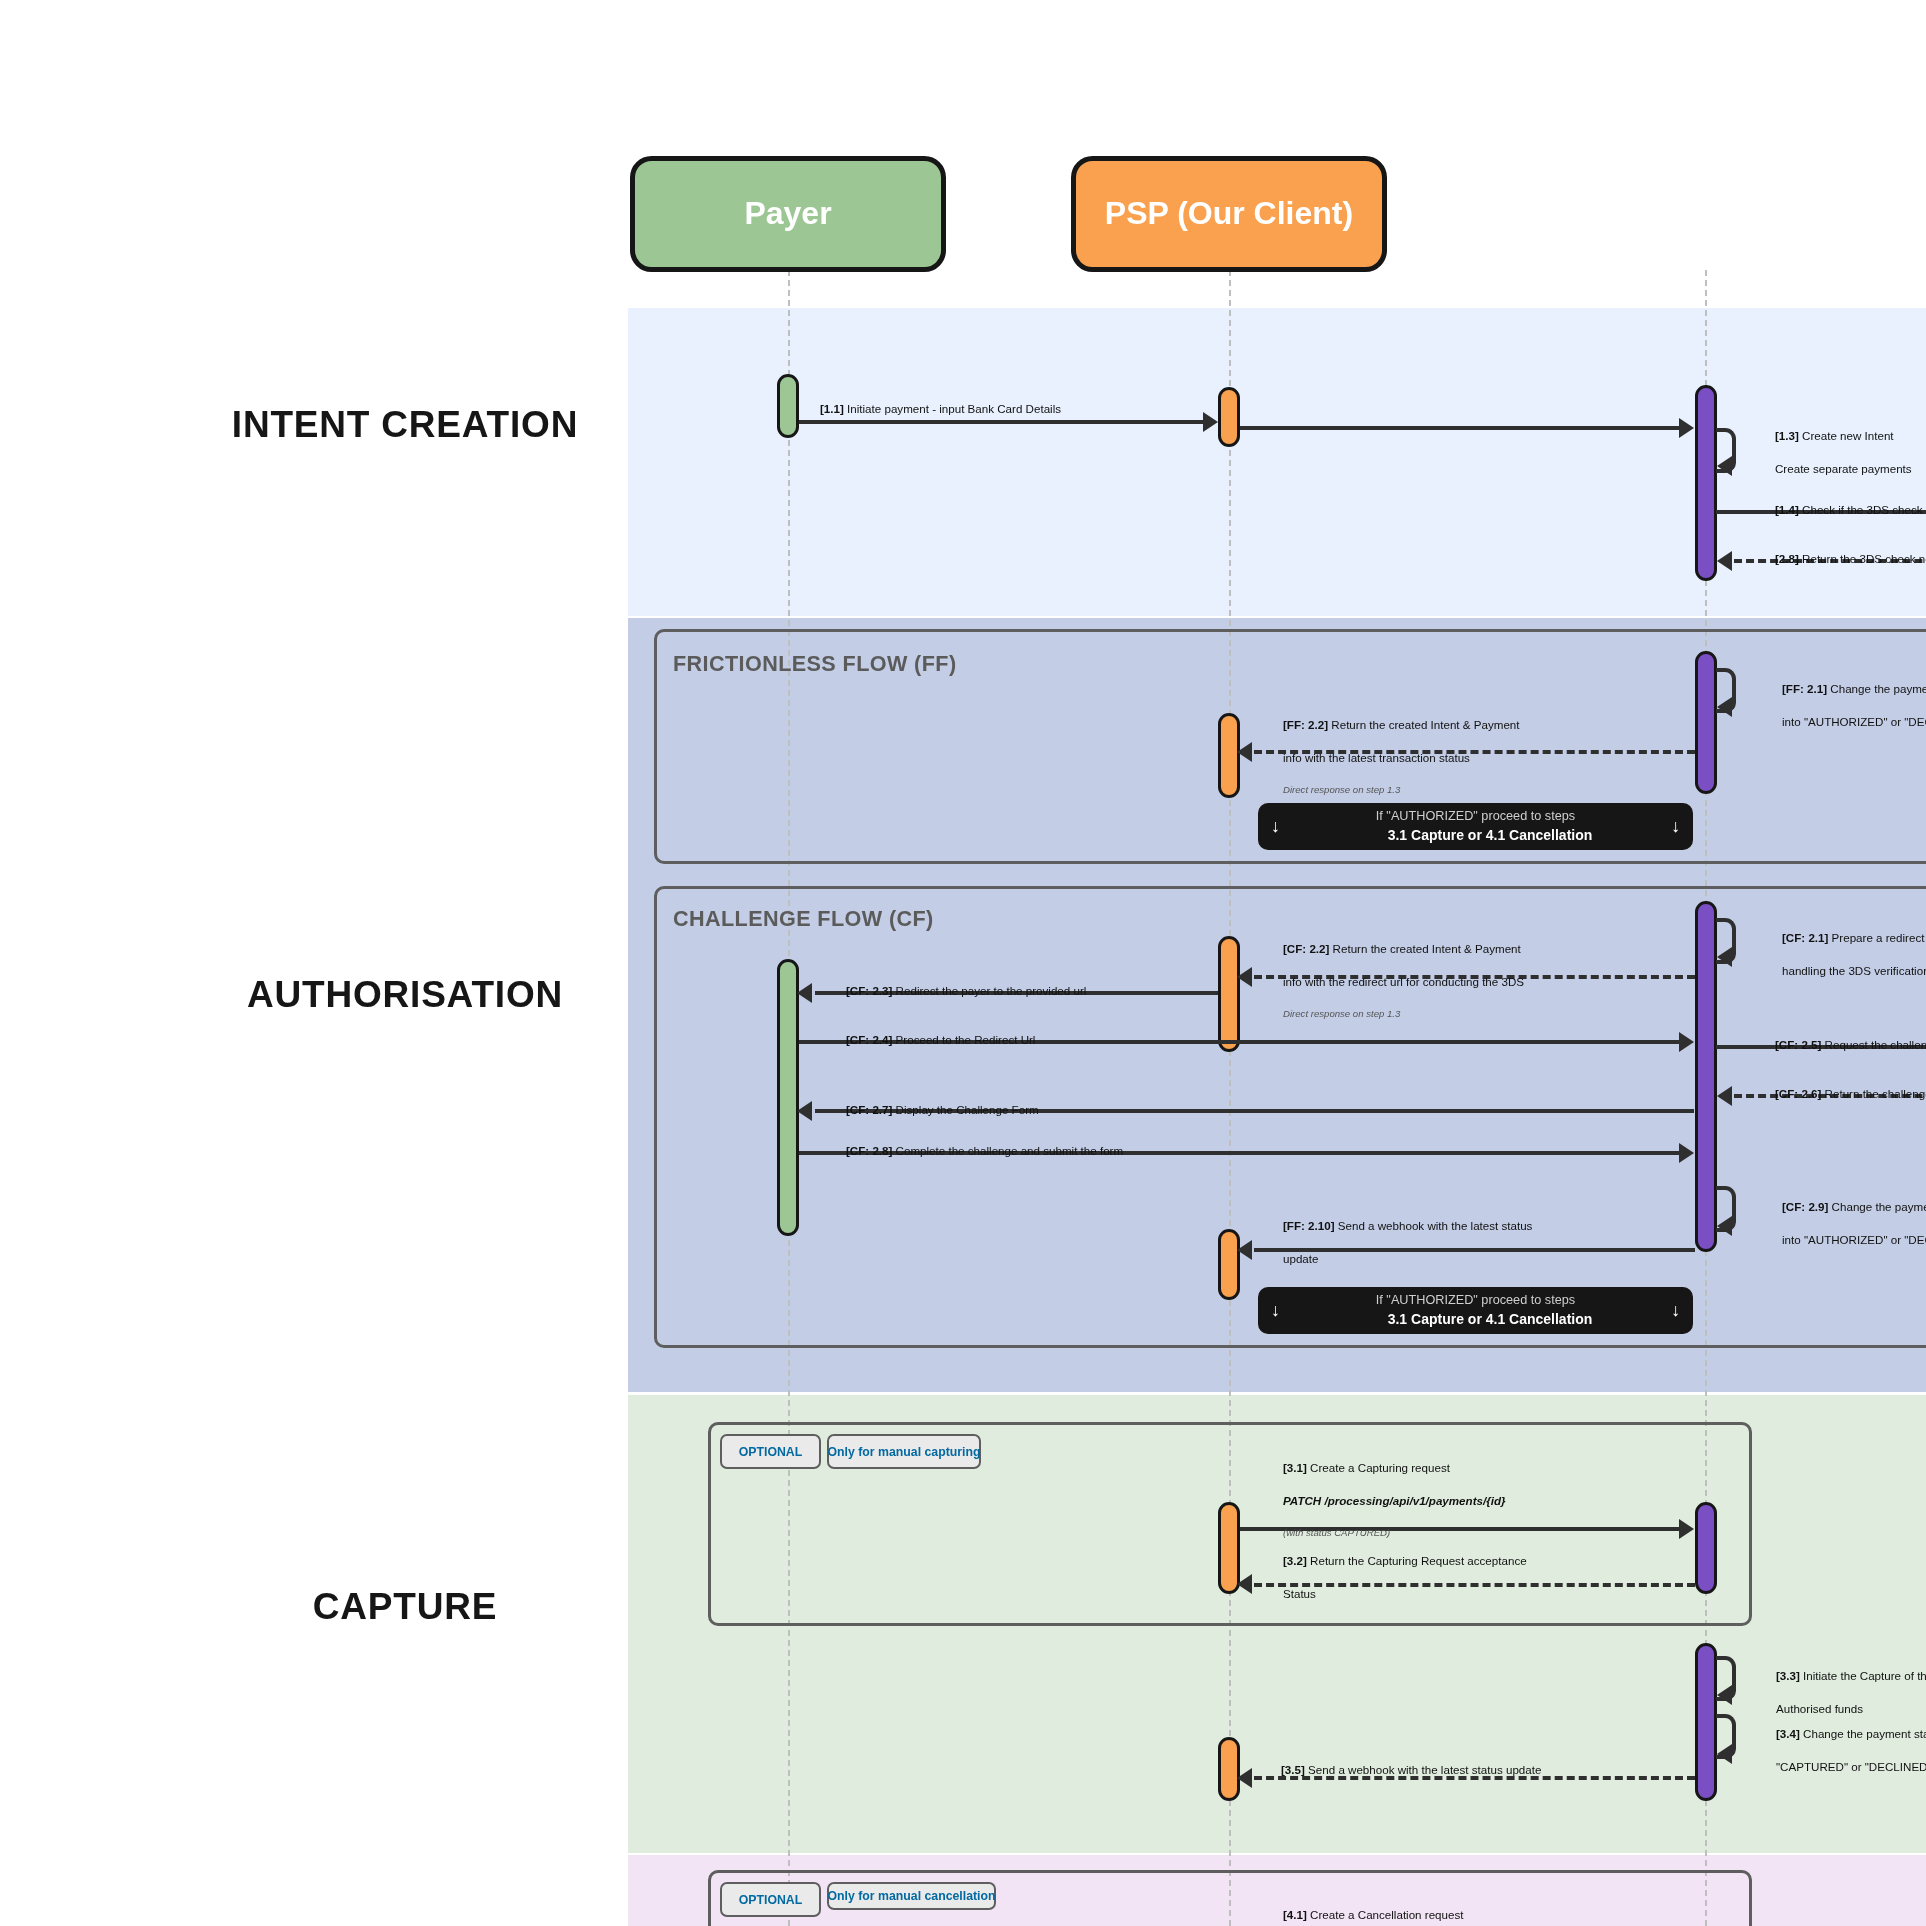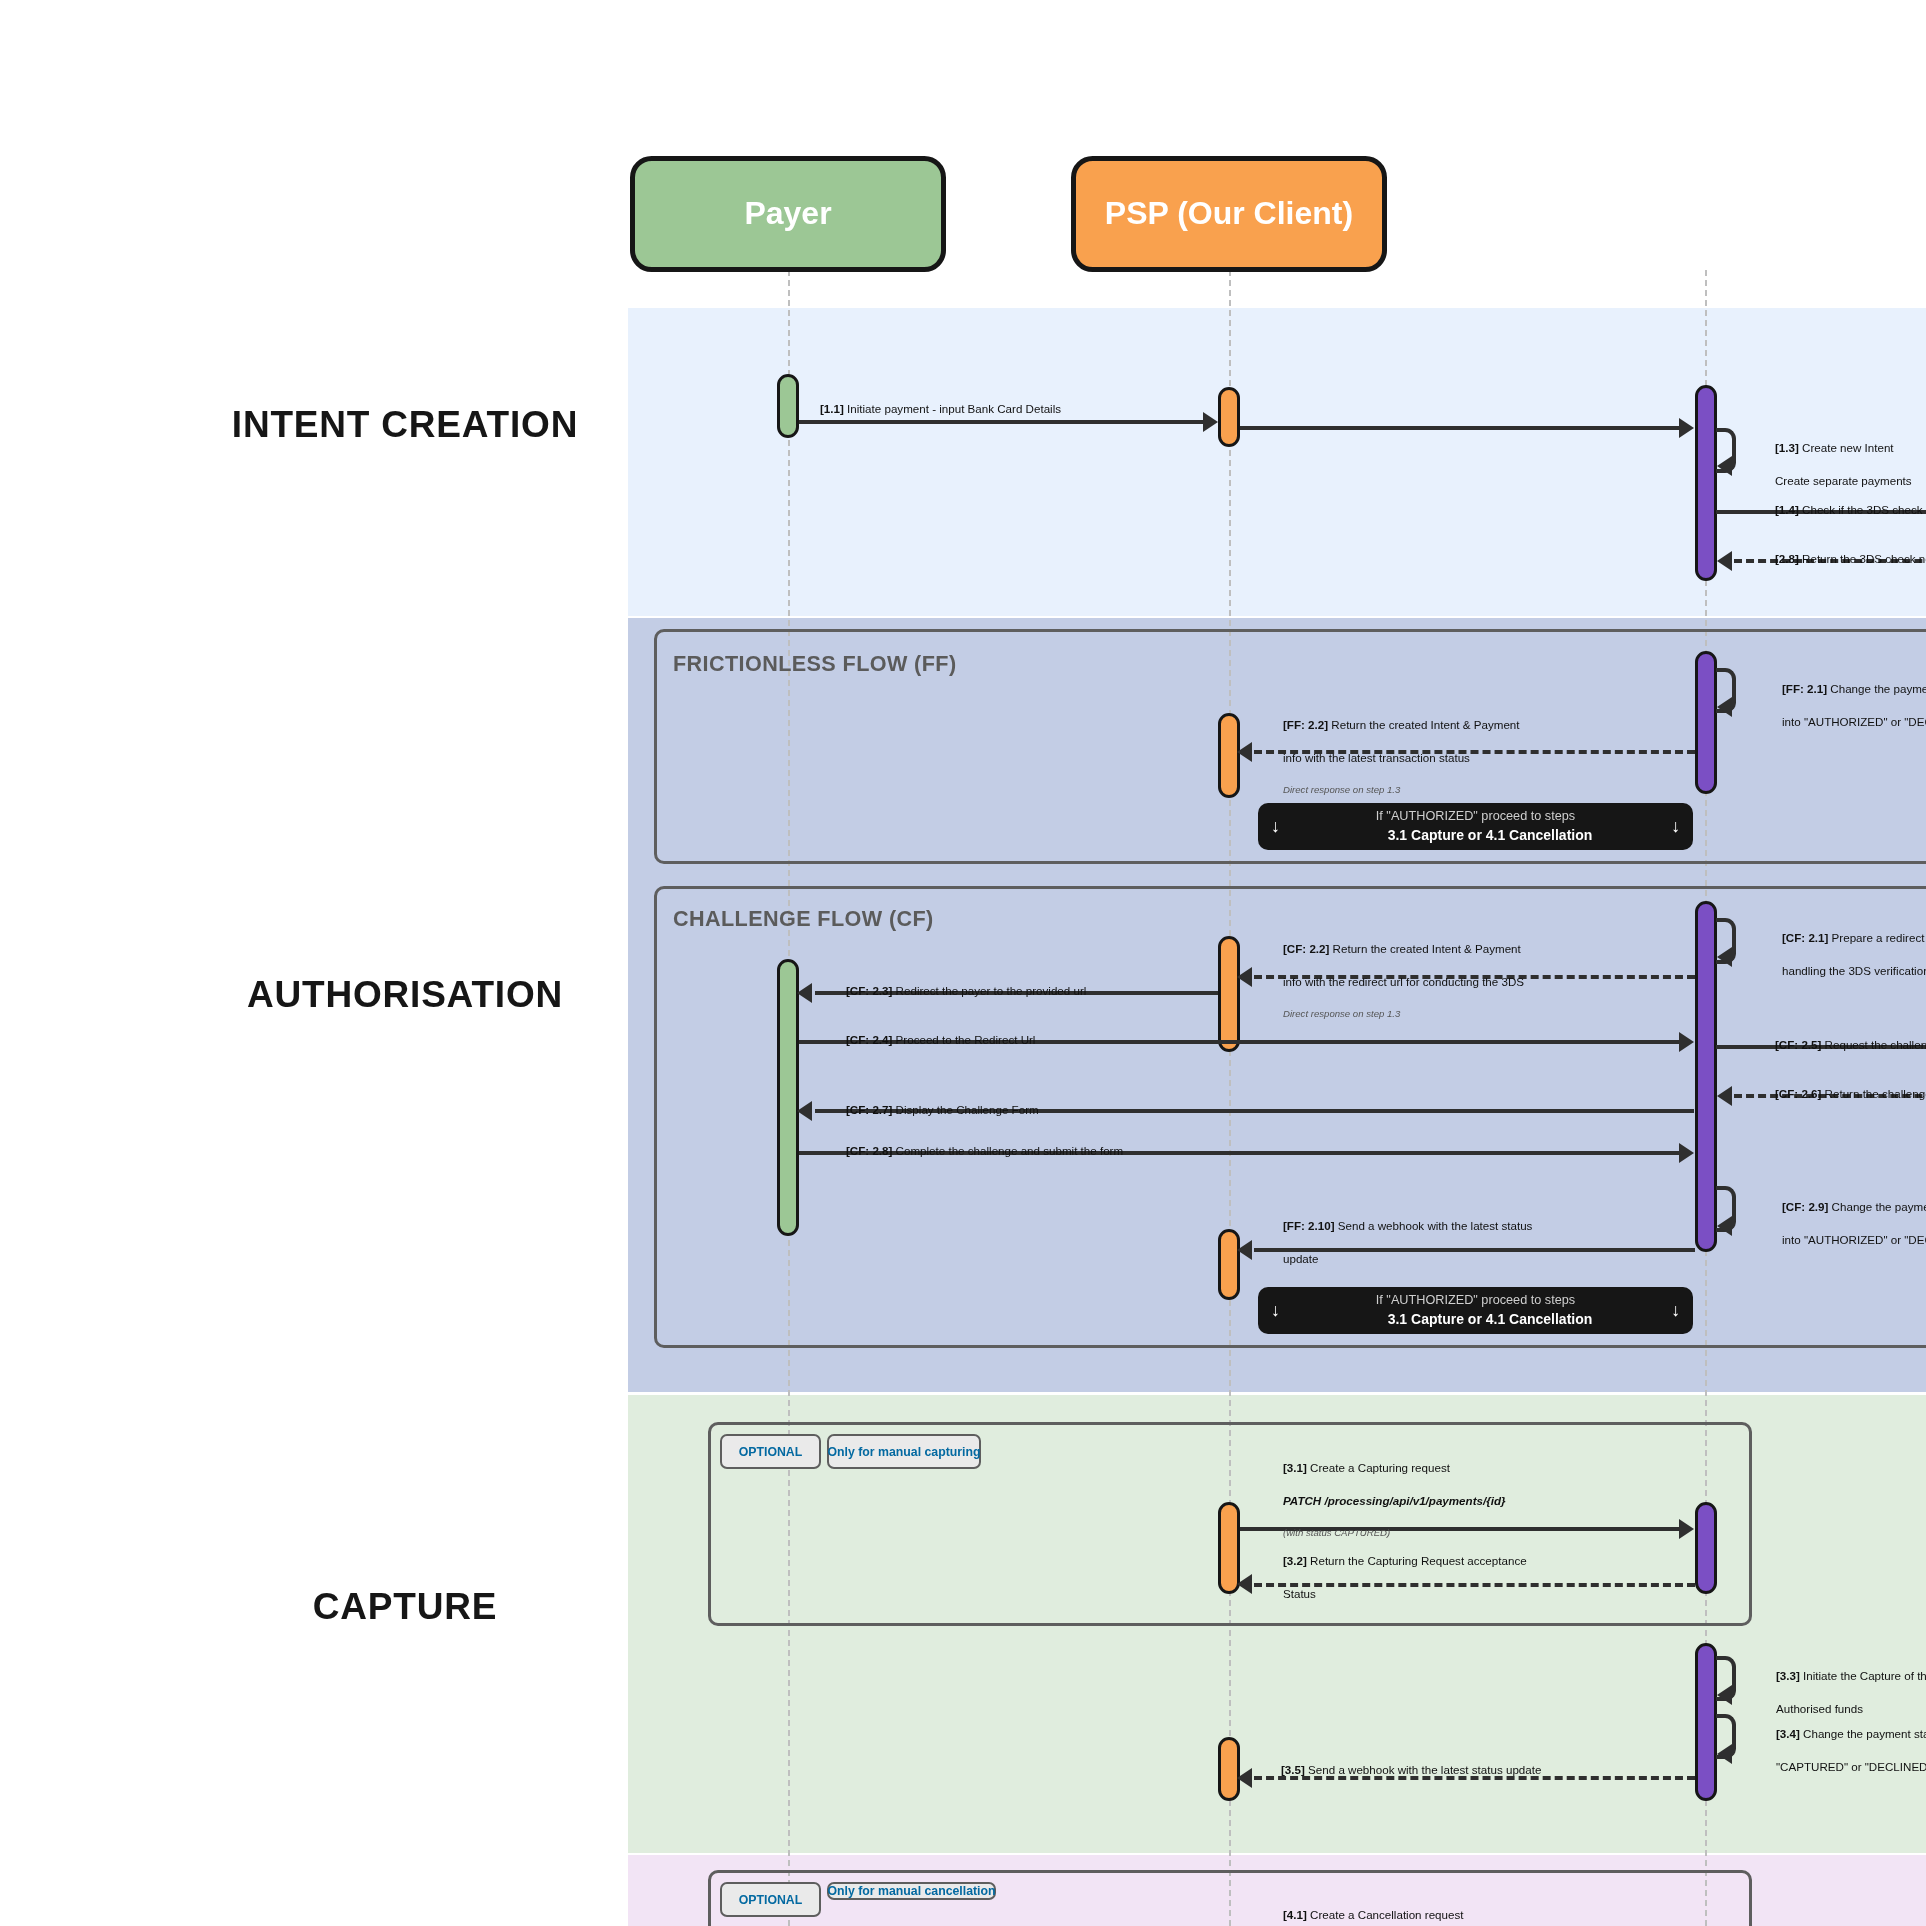--- a/index.html
+++ b/index.html
@@ -92,21 +92,21 @@
   <div class="ahead right" style="left:1203px;top:412px;"></div>
   <div class="mlabel" style="left:820px;top:385px;">
     <b>[1.1]</b> <span>Initiate payment - input Bank Card Details</span>
   </div>
 
   <div class="msg" style="left:1240px;top:426px;width:446px;"></div>
   <div class="ahead right" style="left:1679px;top:418px;"></div>
 
   <div class="self" style="left:1716px;top:428px;height:37px;"></div>
   <div class="ahead left" style="left:1717px;top:456px;"></div>
-  <div class="mlabel" style="left:1775px;top:424px;">
+  <div class="mlabel" style="left:1775px;top:412px;">
     <div><b>[1.3]</b> <span>Create new Intent</span></div>
     <div>Create separate payments</div>
   </div>
 
   <div class="msg" style="left:1716px;top:510px;width:485px;"></div>
 
   <div class="mlabel" style="left:1775px;top:486px;">
     <b>[1.4]</b> <span>Check if the 3DS check is required</span>
   </div>
 
@@ -269,21 +269,21 @@
   </div>
 
   <div class="msg dashed" style="left:1254px;top:1776px;width:441px;"></div>
   <div class="ahead left" style="left:1237px;top:1768px;"></div>
   <div class="mlabel" style="left:1281px;top:1746px;">
     <b>[3.5]</b> <span>Send a webhook with the latest status update</span>
   </div>
 
   <div class="frag" style="left:708px;top:1870px;width:1044px;height:204px;"></div>
   <div class="opt-tag" style="left:720px;top:1882px;width:101px;height:35px;">OPTIONAL</div>
-  <div class="opt-tag" style="left:827px;top:1882px;width:169px;height:18px;">Only for manual cancellation</div>
+  <div class="opt-tag" style="left:827px;top:1882px;width:169px;height:28px;">Only for manual cancellation</div>
 
   <div class="mlabel" style="left:1283px;top:1891px;">
     <div><b>[4.1]</b> <span>Create a Cancellation request</span></div>
     
     
   </div>
 
 </div>
 
 

